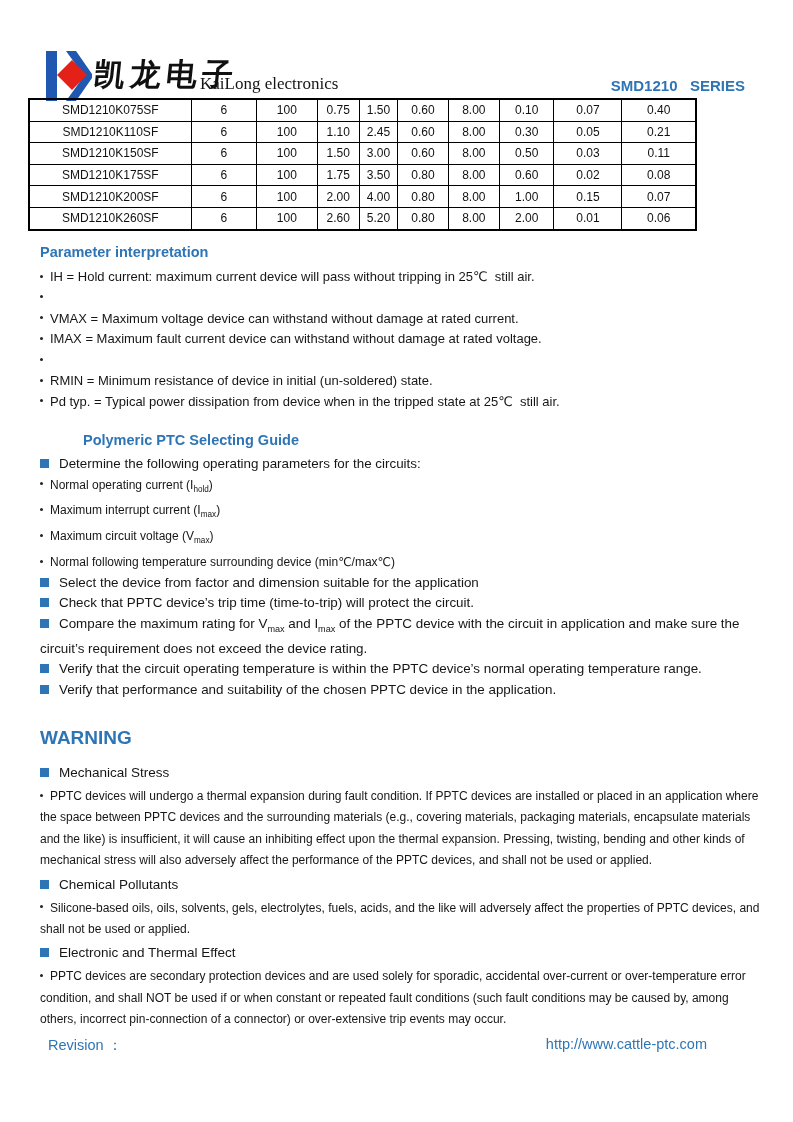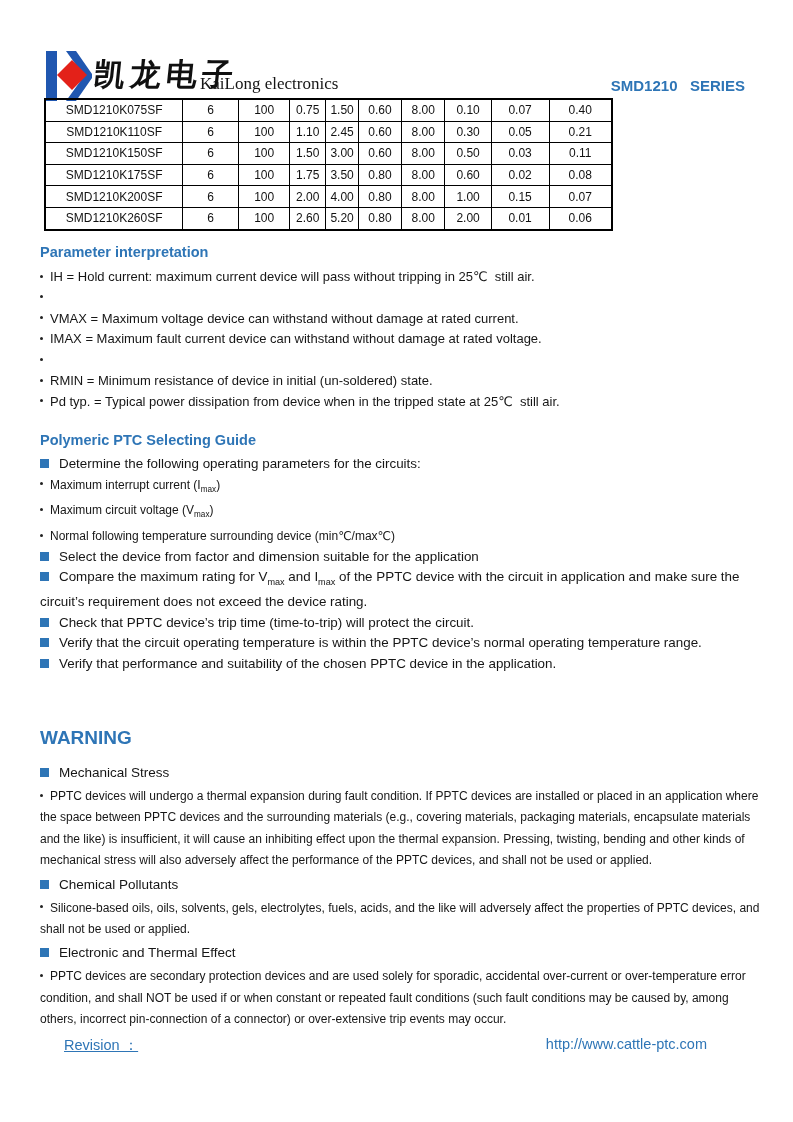--- a/index.html
+++ b/index.html
@@ -16,21 +16,21 @@
   }
   .logo-en{
     position:absolute;left:200px;top:74px;font-size:17px;color:#151515;
     font-family:"Liberation Serif","DejaVu Serif",serif;
   }
   .series-title{
     position:absolute;right:48px;top:77px;font-size:15px;font-weight:bold;white-space:pre;
   }
   
   .spec-table{
-    position:absolute;left:44px;top:98px;width:569px;border-collapse:collapse;
+    position:absolute;left:28px;top:98px;width:669px;border-collapse:collapse;
     border:2px solid #000;table-layout:fixed;
   }
   .spec-table td{
     border:1px solid #000;height:20.6px;text-align:center;vertical-align:middle;
     font-size:12px;color:#111;padding:0;overflow:hidden;white-space:nowrap;
   }
   
   .sec-title{font-weight:bold;margin:0 0 7px 0;}
   .b-sq{display:inline-block;width:9px;height:9px;margin-right:10px;vertical-align:baseline;}
   .b-dot{
@@ -38,31 +38,31 @@
     margin-right:7px;vertical-align:middle;margin-bottom:3px;
   }
   .seg-text{white-space:pre-wrap;margin-top:48px;}
   sub{font-size:0.68em;}
   
   .param-sec{position:absolute;left:40px;top:244px;width:720px;}
   .param-sec .sec-title{font-size:14.5px;}
   .p-item{font-size:13px;line-height:20.8px;}
   
   .guide-sec{position:absolute;left:40px;top:432px;width:737px;}
-  .guide-sec .sec-title{font-size:14.5px;margin-bottom:6px;}
+  .guide-sec .sec-title{font-size:14.5px;margin-bottom:6px;margin-left:43px;}
   .g-item{line-height:20.5px;}
   .g-item.square{font-size:13.4px;}
   .g-item.dot{font-size:12px;}
   
   .warning-sec{position:absolute;left:40px;top:727px;width:721px;}
   .warning-sec .sec-title{font-size:19px;margin-bottom:13px;}
   .w-item.heading{font-size:13.5px;line-height:22px;margin:2px 0;}
   .w-item.para{font-size:12px;line-height:21.4px;}
   
-  .footer-revision{position:absolute;left:64px;top:1036px;font-size:14.5px;text-decoration:underline;}
+  .footer-revision{position:absolute;left:48px;top:1036px;font-size:14.5px;}
   .footer-url{
     position:absolute;right:86px;top:1036px;font-size:14.5px;text-decoration:none;
   }
 </style>
 </head>
 <body>
 
 <div class="page">
 
   <div>
@@ -206,43 +206,46 @@
   </div>
 
   <div class="guide-sec">
     <div class="sec-title accent-text" style="color: rgb(46, 117, 182);">Polymeric PTC Selecting Guide</div>
     <div>
 
         <div class="g-item square">
           <span class="b-sq accent-bg" style="background: rgb(46, 117, 182);"></span><span class="seg-text"><span>Determine the following operating parameters for the circuits:</span></span>
         </div>
 
+        <div class="g-item dot">
+          <span class="b-dot"></span><span class="seg-text"><span>Normal operating current (I</span><sub>hold</sub><span>)</span></span>
+        </div>
 
         <div class="g-item dot">
           <span class="b-dot"></span><span class="seg-text"><span>Maximum interrupt current (I</span><sub>max</sub><span>)</span></span>
         </div>
 
         <div class="g-item dot">
           <span class="b-dot"></span><span class="seg-text"><span>Maximum circuit voltage (V</span><sub>max</sub><span>)</span></span>
         </div>
 
         <div class="g-item dot">
           <span class="b-dot"></span><span class="seg-text"><span>Normal following temperature surrounding device (min℃/max℃)</span></span>
         </div>
 
         <div class="g-item square">
           <span class="b-sq accent-bg" style="background: rgb(46, 117, 182);"></span><span class="seg-text"><span>Select the device from factor and dimension suitable for the application</span></span>
         </div>
 
         <div class="g-item square">
+          <span class="b-sq accent-bg" style="background: rgb(46, 117, 182);"></span><span class="seg-text"><span>Check that PPTC device’s trip time (time-to-trip) will protect the circuit.</span></span>
+        </div>
+
+        <div class="g-item square">
           <span class="b-sq accent-bg" style="background: rgb(46, 117, 182);"></span><span class="seg-text"><span>Compare the maximum rating for V</span><sub>max</sub><span> and I</span><sub>max</sub><span> of the PPTC device with the circuit in application and make sure the circuit’s requirement does not exceed the device rating.</span></span>
-        </div>
-
-        <div class="g-item square">
-          <span class="b-sq accent-bg" style="background: rgb(46, 117, 182);"></span><span class="seg-text"><span>Check that PPTC device’s trip time (time-to-trip) will protect the circuit.</span></span>
         </div>
 
         <div class="g-item square">
           <span class="b-sq accent-bg" style="background: rgb(46, 117, 182);"></span><span class="seg-text"><span>Verify that the circuit operating temperature is within the PPTC device’s normal operating temperature range.</span></span>
         </div>
 
         <div class="g-item square">
           <span class="b-sq accent-bg" style="background: rgb(46, 117, 182);"></span><span class="seg-text"><span>Verify that performance and suitability of the chosen PPTC device in the application.</span></span>
         </div>
       </div>

